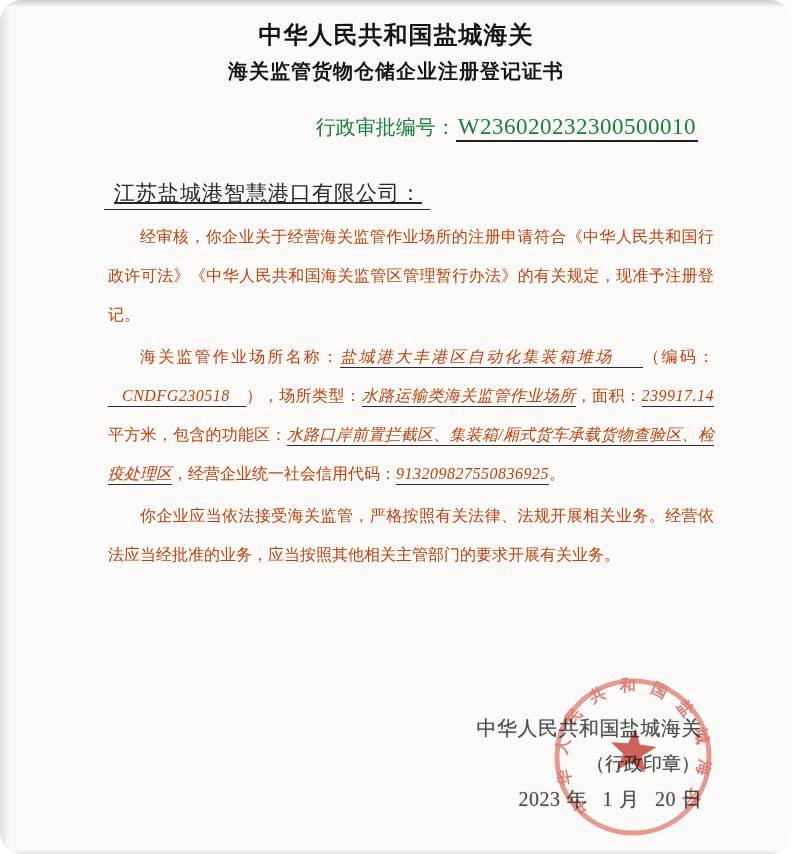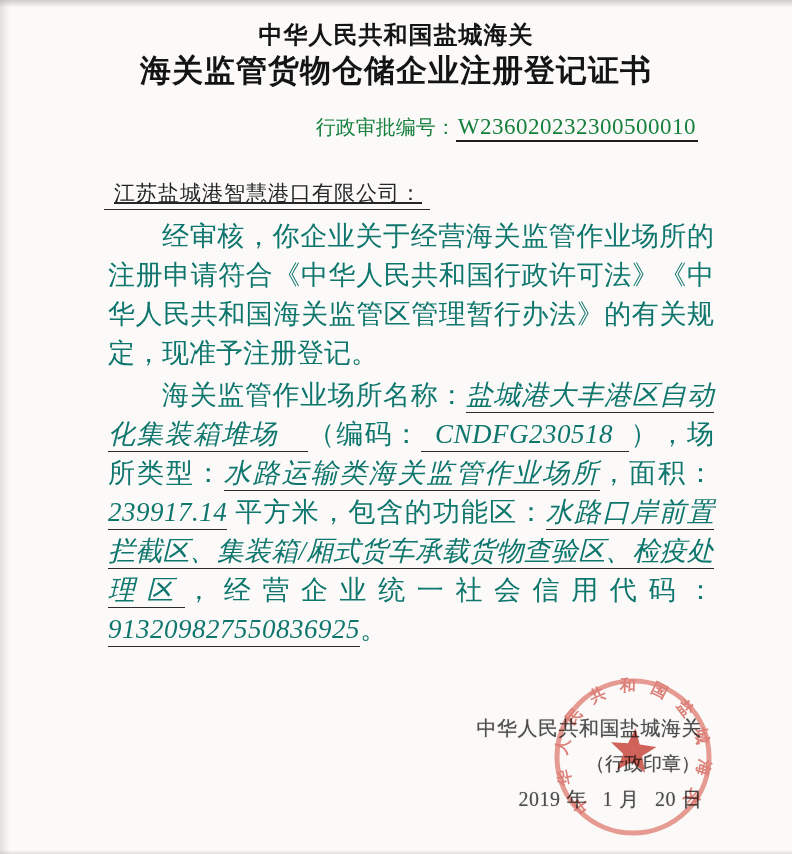--- a/index.html
+++ b/index.html
@@ -1,44 +1,45 @@
 <!DOCTYPE html>
 <html><head>
 <meta charset="utf-8">
 <style>
   html,body { margin:0; padding:0; background:#ffffff; }
   .page {
     position:relative; width:792px; height:854px; overflow:hidden;
     background:#fbfaf8;
     font-family:"Liberation Serif","DejaVu Serif",serif;
     color:#262626;
+    border-radius:22px;
   }
   
   .edge-top   { position:absolute; left:0; top:0; width:100%; height:7px;
                 background:linear-gradient(to bottom,#cfcecc,#ece9e6 70%,rgba(236,233,230,0)); }
   .edge-left  { position:absolute; left:0; top:0; width:10px; height:100%;
                 background:linear-gradient(to right,rgba(175,173,170,0.35),rgba(175,173,170,0)); }
   .edge-bottom{ position:absolute; left:0; bottom:0; width:100%; height:4px;
                 background:linear-gradient(to top,rgba(175,173,170,0.35),rgba(175,173,170,0)); }
 
   .title { text-align:center; font-family:"Liberation Sans","DejaVu Sans",sans-serif;
            font-weight:700; color:#141414; letter-spacing:1px; }
   .title-1 { font-size:24px; line-height:34px; margin-top:18px; }
-  .title-2 { font-size:31px; line-height:34px; margin-top:2px; }
+  .title-2 { font-size:20px; line-height:34px; margin-top:2px; }
 
   .approval-line { margin-top:24px; padding-right:94px; text-align:right;
                    font-size:20px; line-height:30px; color:#15803d; }
   .approval-number { font-size:23px; letter-spacing:0.5px;
                      border-bottom:2px solid #1e1e1e; padding:0 2px 1px 2px; }
 
   .recipient-line { margin:38px 0 0 104px; font-size:21px; line-height:27px;text-decoration:underline; }
   .recipient-name { border-bottom:1.5px solid #2b2b2b; padding:0 8px 4px 10px; letter-spacing:1px; }
 
-  .content { margin:10px 0 0 108px; width:606px; font-size:27px; line-height:39px;
-             text-align:justify; color:#0f766e; }
+  .content { margin:10px 0 0 108px; width:606px; font-size:16px; line-height:39px;
+             text-align:justify; color:#c2410c; }
   .para { margin:0; text-indent:2em; }
   .para + .para { margin-top:3px; }
   .u { border-bottom:1.5px solid #2b2b2b; padding-bottom:2px;font-style:italic; }
   .latin { letter-spacing:0.5px; }
   .pad-both { padding-left:14px; padding-right:16px; }
   .pad-right { padding-right:30px; }
 
   .signature { position:absolute; left:440px; top:716px; width:262px; text-align:right;
                color:#4c4c4c; }
   .sig-issuer { font-size:20px; line-height:24px; letter-spacing:0.5px;
@@ -69,27 +70,28 @@
     <span>行政审批编号：</span><span class="approval-number latin">W236020232300500010</span>
   </div>
 
   <div class="recipient-line">
     <span class="recipient-name">江苏盐城港智慧港口有限公司：</span>
   </div>
 
   <div class="content">
       <p class="para"><span>经审核，你企业关于经营海关监管作业场所的注册申请符合《中华人民共和国行政许可法》《中华人民共和国海关监管区管理暂行办法》的有关规定，现准予注册登记。</span></p>
       <p class="para"><span>海关监管作业场所名称：</span><span class="u pad-right">盐城港大丰港区自动化集装箱堆场</span><span>（编码：</span><span class="u latin pad-both">CNDFG230518</span><span>），场所类型：</span><span class="u">水路运输类海关监管作业场所</span><span>，面积：</span><span class="u latin">239917.14</span><span> 平方米，包含的功能区：</span><span class="u">水路口岸前置拦截区、集装箱/厢式货车承载货物查验区、检疫处理区</span><span>，经营企业统一社会信用代码：</span><span class="u latin">913209827550836925</span><span>。</span></p>
+      <p class="para"><span>你企业应当依法接受海关监管，严格按照有关法律、法规开展相关业务。经营依法应当经批准的业务，应当按照其他相关主管部门的要求开展有关业务。</span></p>
     </div>
 
   <div class="signature">
     <div class="sig-issuer">中华人民共和国盐城海关</div>
     <div class="sig-note">（行政印章）</div>
     <div class="sig-date">
-      <span class="date-num latin">2019</span><span class="date-unit">年</span><span class="date-num latin">1</span><span class="date-unit">月</span><span class="date-num latin">20</span><span class="date-unit">日</span>
+      <span class="date-num latin">2023</span><span class="date-unit">年</span><span class="date-num latin">1</span><span class="date-unit">月</span><span class="date-num latin">20</span><span class="date-unit">日</span>
     </div>
   </div>
 
   <svg class="seal" viewBox="0 0 200 200" xmlns="http://www.w3.org/2000/svg">
     <defs>
       <path id="seal-arc" d="M 62.1 154.1 A 66 66 0 1 1 137.9 154.1" fill="none"></path>
     </defs>
     <circle cx="100" cy="100" r="76" fill="none" stroke="#e8938b" stroke-width="5"></circle>
     <text font-size="16" fill="#dd746c" letter-spacing="13.5" font-family="Liberation Sans, DejaVu Sans, sans-serif" font-weight="700">
       <textPath href="#seal-arc" startOffset="6">中华人民共和国盐城海关</textPath>

